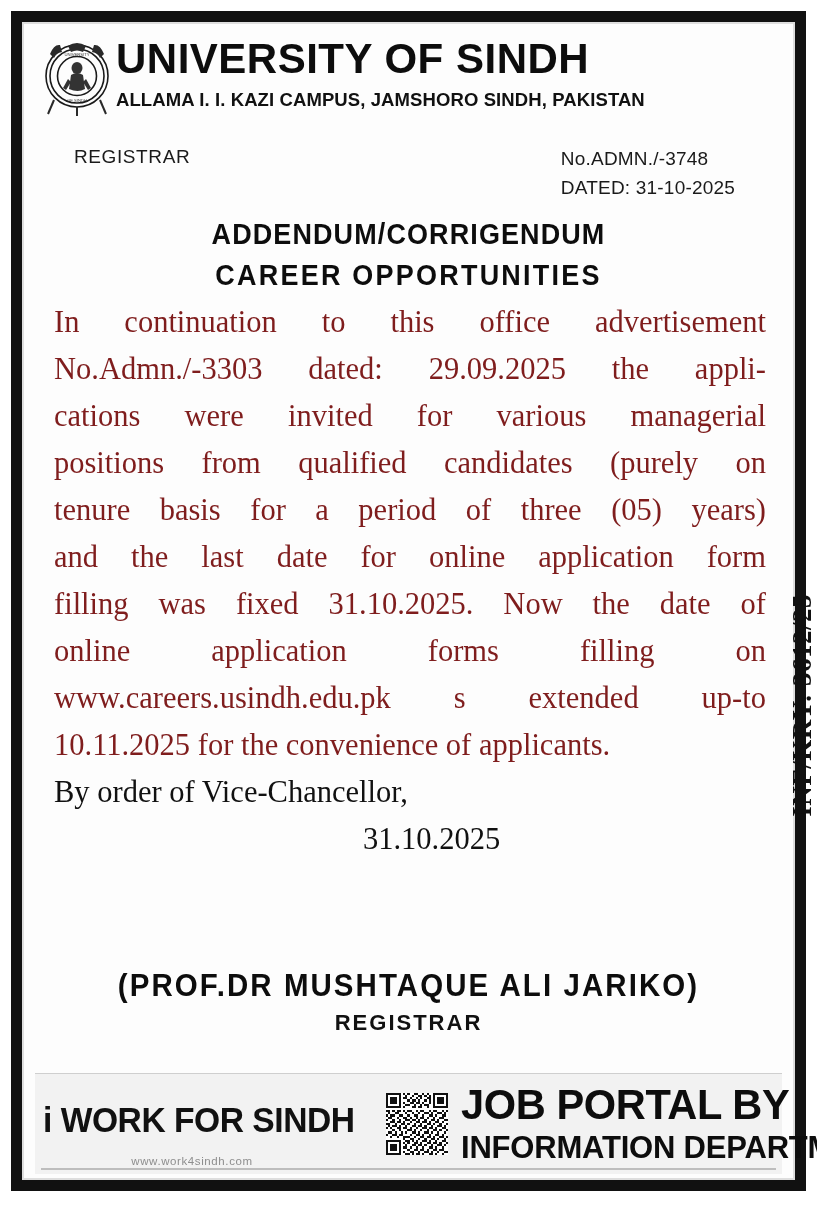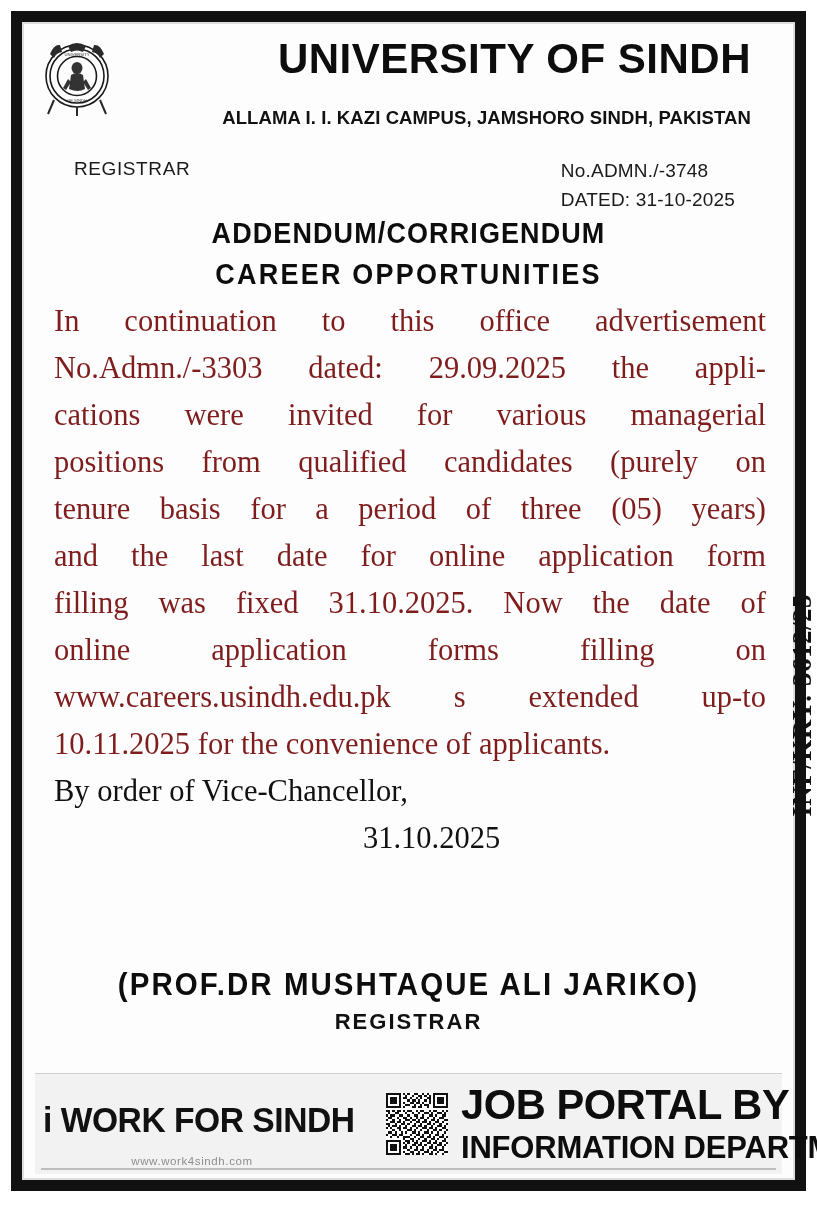--- a/index.html
+++ b/index.html
@@ -50,42 +50,42 @@
   }
   .crest {
     width: 78px;
     height: 86px;
     flex: 0 0 78px;
     margin-top: 2px;
   }
   .crest svg { display: block; }
   .header-text {
     flex: 1 1 auto;
-    text-align: right;
+    text-align: left;
     padding-right: 28px;
   }
   .uni-name {
     font-family: "Liberation Sans", sans-serif;
     font-weight: bold;
     font-size: 42px;
     line-height: 50px;
     letter-spacing: 0.5px;
     color: #0d0d0d;
     white-space: nowrap;
     margin-top: 4px;
   }
   .uni-campus {
     font-family: "Liberation Sans", sans-serif;
     font-weight: bold;
     font-size: 18.5px;
     line-height: 24px;
     letter-spacing: 0.1px;
     color: #111111;
     white-space: nowrap;
-    margin-top: 22px;
+    margin-top: 4px;
   }
 
   
   .ref-row {
     display: flex;
     justify-content: space-between;
     align-items: flex-start;
     padding: 26px 34px 0 50px;
     font-family: "Liberation Sans", sans-serif;
     color: #1a1a1a;
@@ -99,20 +99,21 @@
     font-size: 19px;
     line-height: 29px;
     letter-spacing: 0.2px;
     text-align: left;
     padding-right: 24px;
   }
 
   
   .headings {
     text-align: center;
+    margin-top: 13px;
   }
   .heading-1, .heading-2 {
     font-family: "Liberation Sans", sans-serif;
     font-weight: bold;
     color: #0d0d0d;
     letter-spacing: 1.2px;
     transform: scaleX(0.93);
   }
   .heading-1 {
     font-size: 29px;

